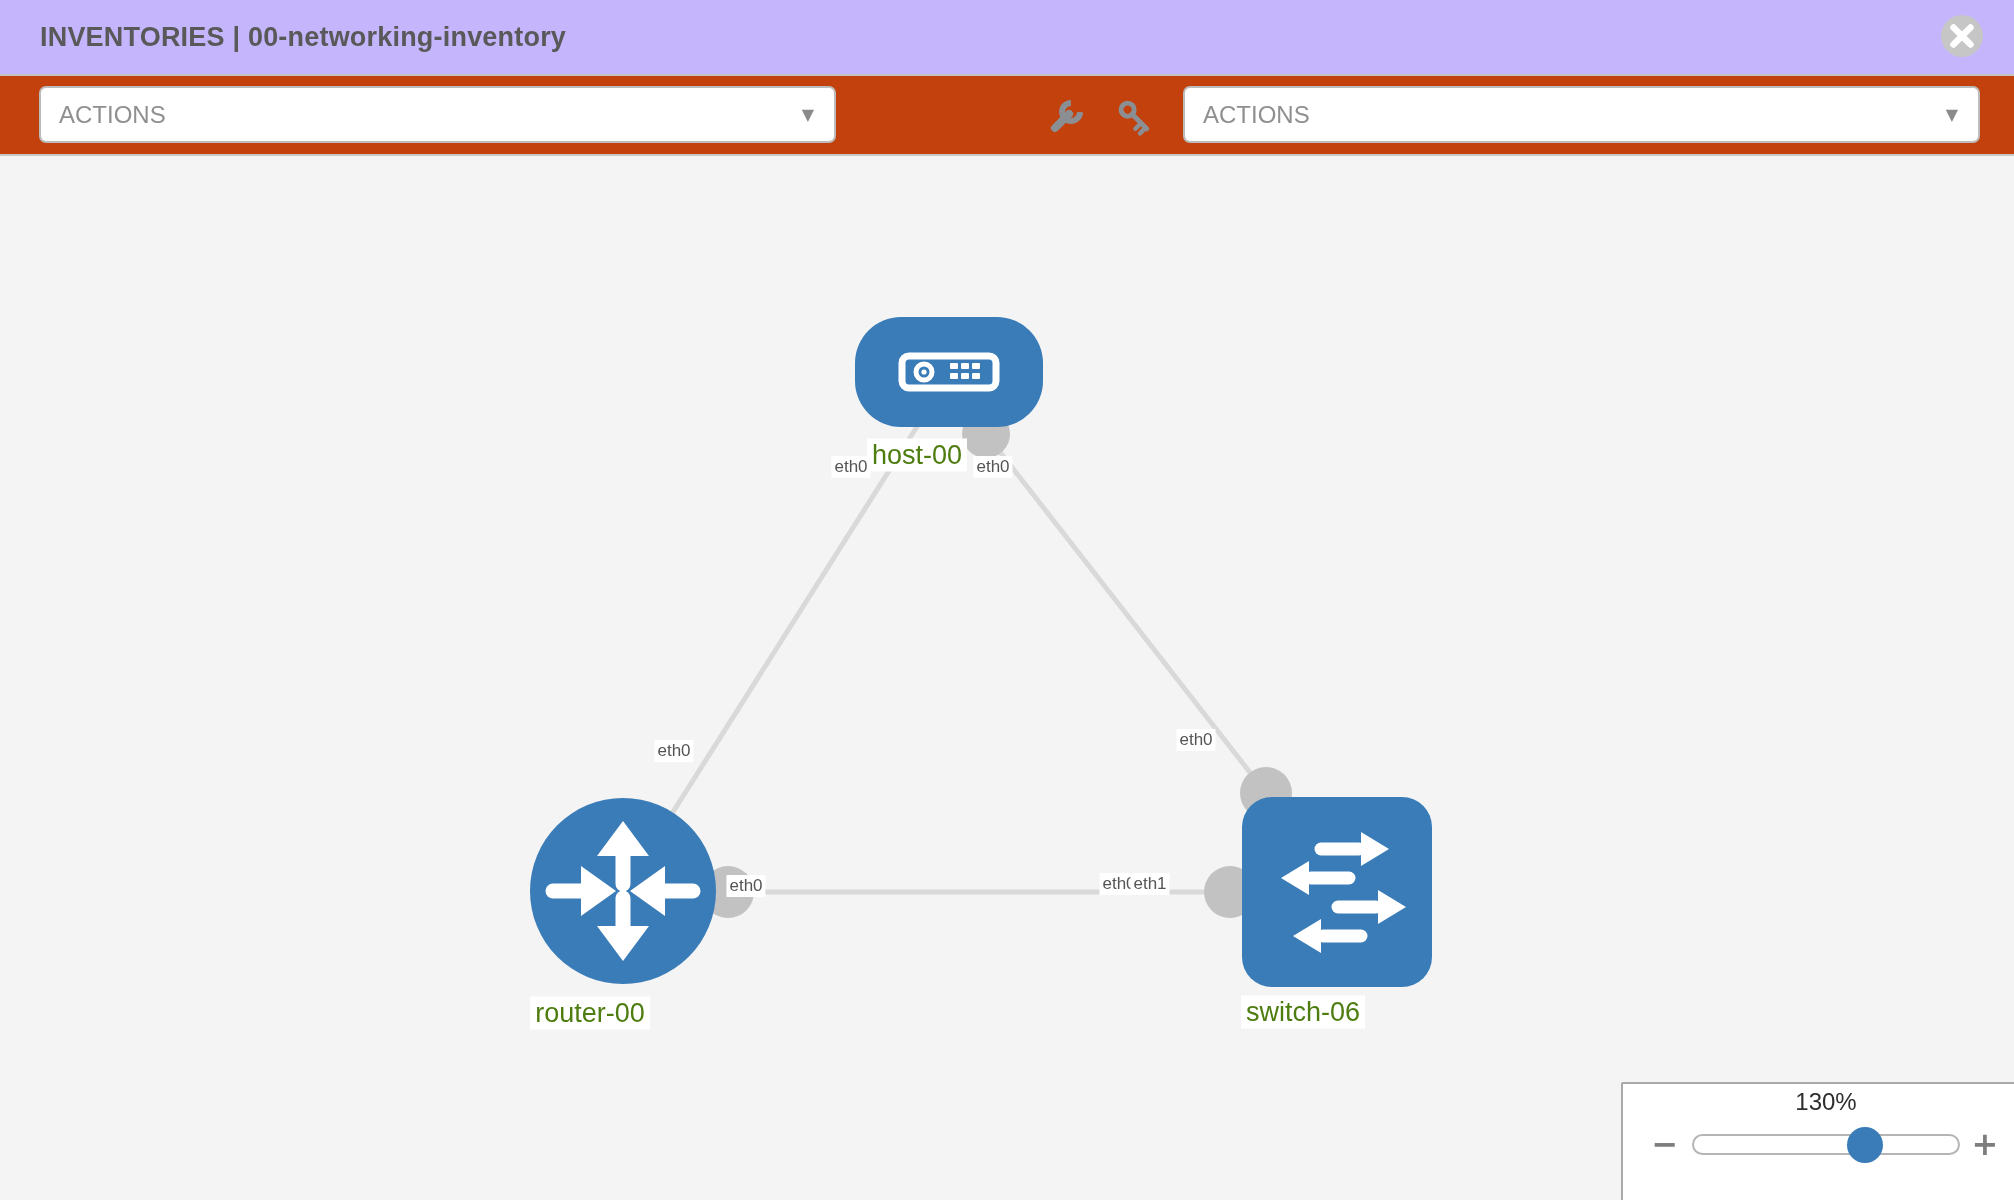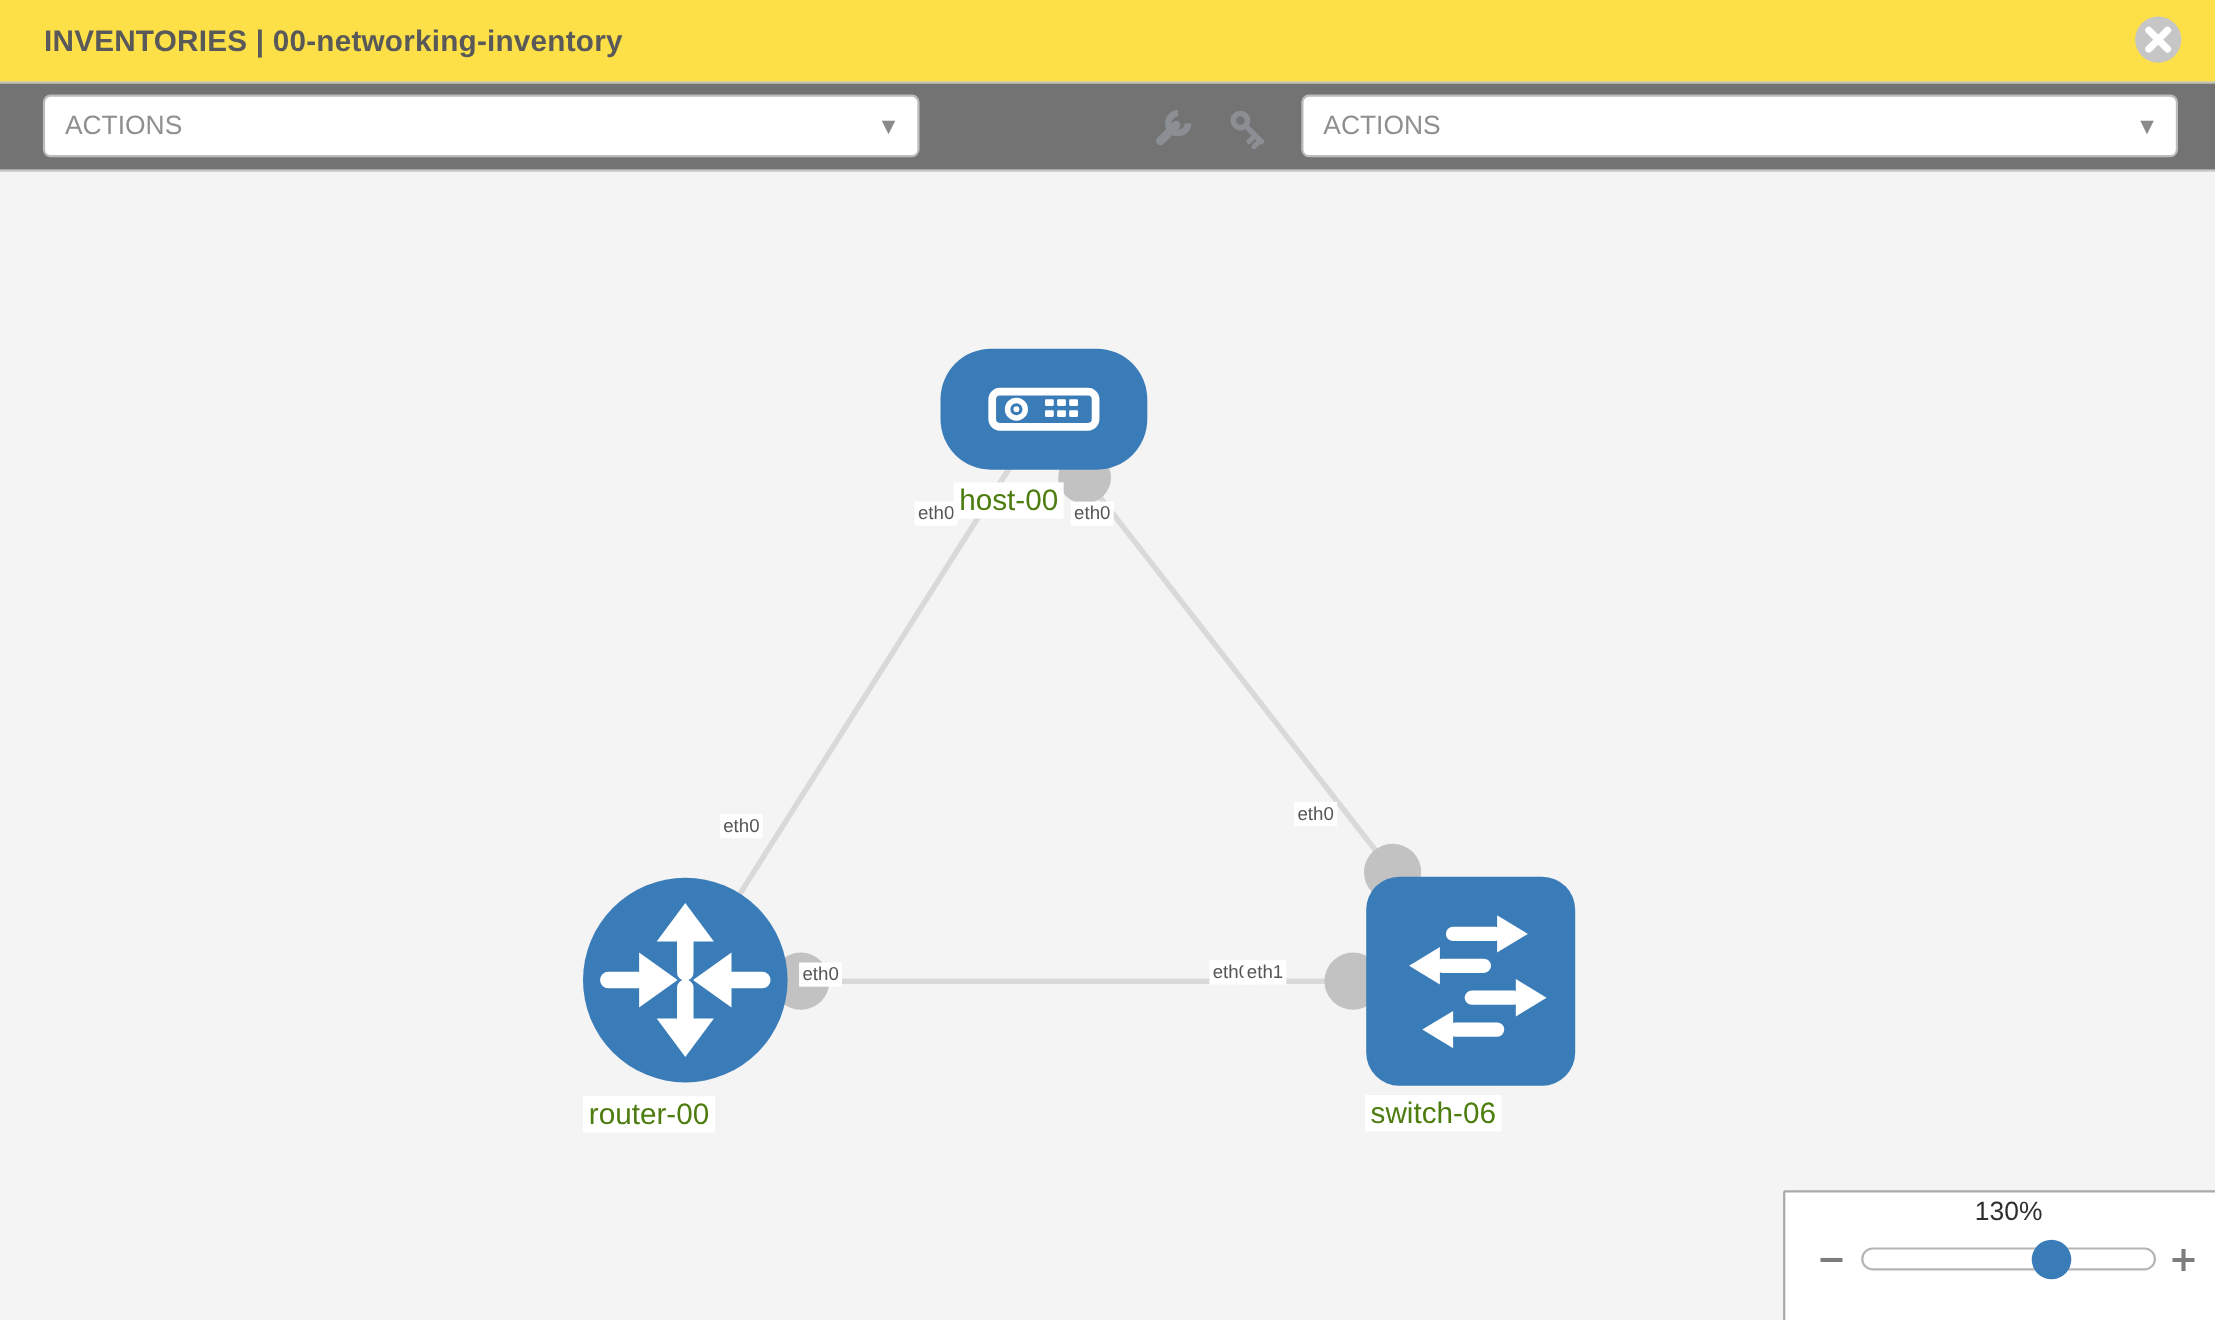--- a/index.html
+++ b/index.html
@@ -5,32 +5,32 @@
   html,body{margin:0;padding:0;}
   body{
     width:2014px;height:1200px;position:relative;overflow:hidden;
     background:#f4f4f4;
     font-family:"Liberation Sans", sans-serif;
     -webkit-font-smoothing:antialiased;
   }
   
   .header{
     position:absolute;left:0;top:0;width:2014px;height:74px;
-    background:#fde047;border-bottom:2px solid #c3c3c3;
+    background:#c4b5fd;border-bottom:2px solid #c3c3c3;
   }
   .page-title{
     position:absolute;left:40px;top:0;height:74px;line-height:74px;
     font-size:27px;font-weight:bold;color:#595959;letter-spacing:.2px;
     white-space:nowrap;
   }
   .close-svg{position:absolute;right:28px;top:12px;}
   
   .toolbar{
     position:absolute;left:0;top:76px;width:2014px;height:78px;
-    background:#737373;border-bottom:2px solid #c9c9c9;
+    background:#c2410c;border-bottom:2px solid #c9c9c9;
   }
   .dropdown{
     position:absolute;top:10px;height:57px;box-sizing:border-box;
     background:#ffffff;border:2px solid #bcbcbc;border-radius:7px;
     font-size:24px;color:#8f8f8f;line-height:53px;
   }
   .dropdown .dd-label{position:absolute;left:18px;top:0;}
   .dropdown .caret{
     position:absolute;right:20px;top:0;font-size:16px;color:#8a8a8a;
     font-family:"DejaVu Sans", sans-serif;

